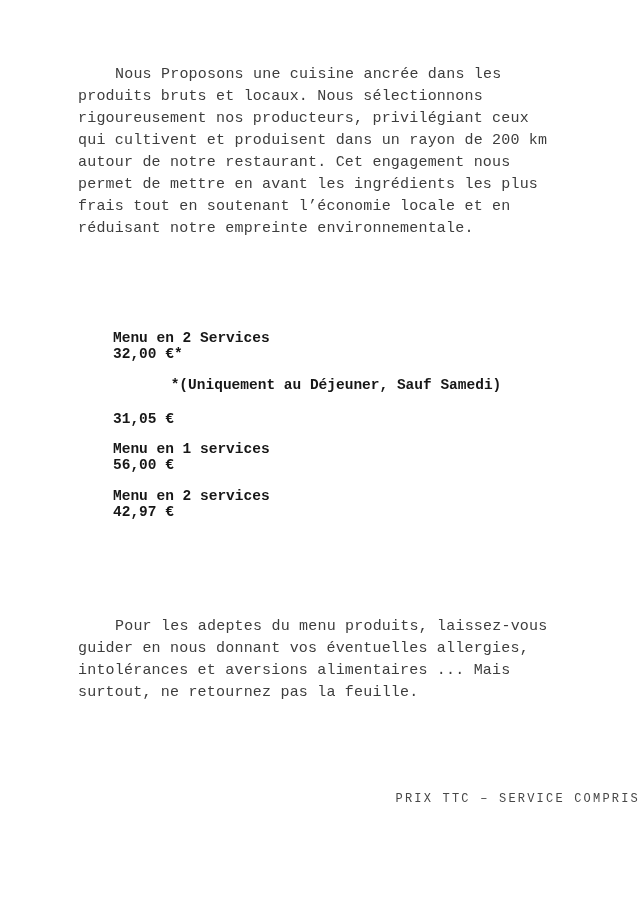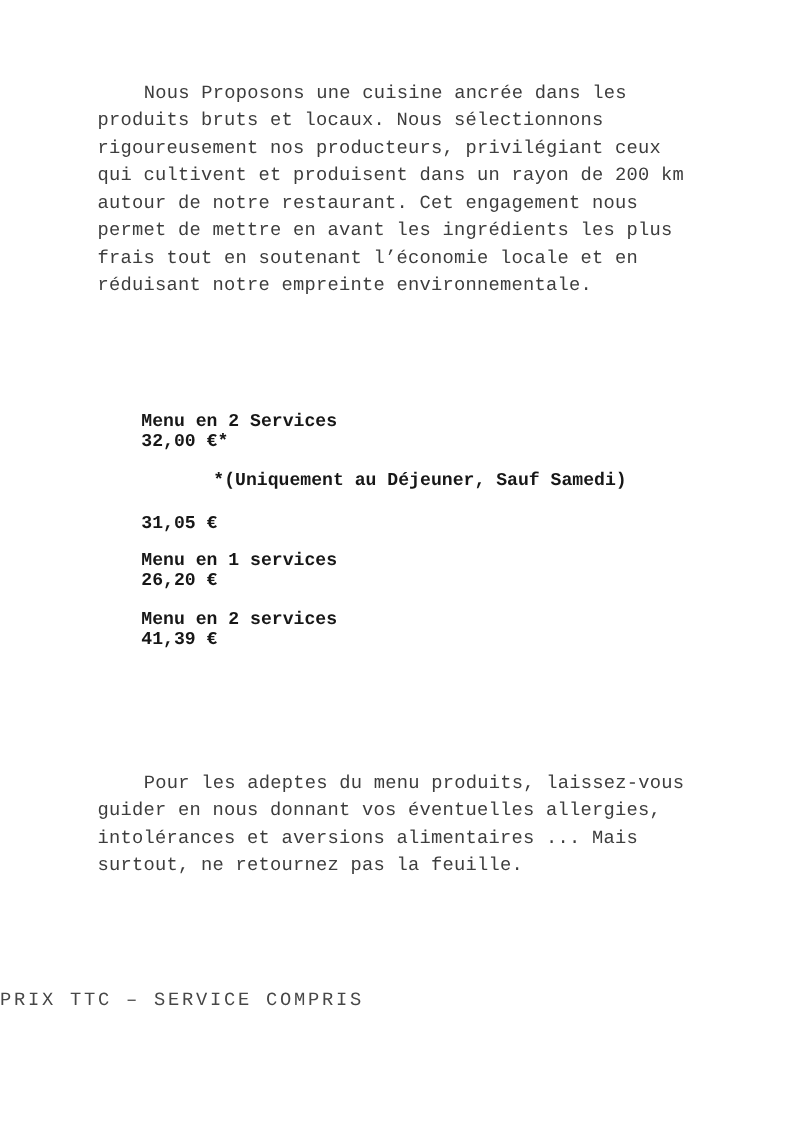--- a/index.html
+++ b/index.html
@@ -48,22 +48,22 @@
     margin-bottom: 18px;
   }
   .para-2 {
     margin-top: 96px;
   }
   .footer {
     position: absolute;
     left: 0;
     right: 0;
     top: 792px;
-    text-align: left;
-    font-size: 15px;
+    text-align: right;
+    font-size: 12px;
     letter-spacing: 2.2px;
     color: #474747;
   }
 </style>
 </head>
 <body>
 
 <div class="page">
 
   <p class="para">Nous Proposons une cuisine ancrée dans les produits bruts et locaux. Nous sélectionnons rigoureusement nos producteurs, privilégiant ceux qui cultivent et produisent dans un rayon de 200 km autour de notre restaurant. Cet engagement nous permet de mettre en avant les ingrédients les plus frais tout en soutenant l’économie locale et en réduisant notre empreinte environnementale.</p>
@@ -76,26 +76,26 @@
     </div>
 
     <div class="menu-note">*(Uniquement au Déjeuner, Sauf Samedi)</div>
 
     <div class="menu-row">
       <span>31,05 €</span>
     </div>
 
     <div class="menu-row">
       <span>Menu en 1 services</span>
-      <span>26,20 €</span>
+      <span>56,00 €</span>
     </div>
 
     <div class="menu-row">
       <span>Menu en 2 services</span>
-      <span>41,39 €</span>
+      <span>42,97 €</span>
     </div>
 
   </div>
 
   <p class="para para-2">Pour les adeptes du menu produits, laissez-vous guider en nous donnant vos éventuelles allergies, intolérances et aversions alimentaires ... Mais surtout, ne retournez pas la feuille.</p>
 
   <div class="footer">PRIX TTC – SERVICE COMPRIS</div>
 
 </div>
 

